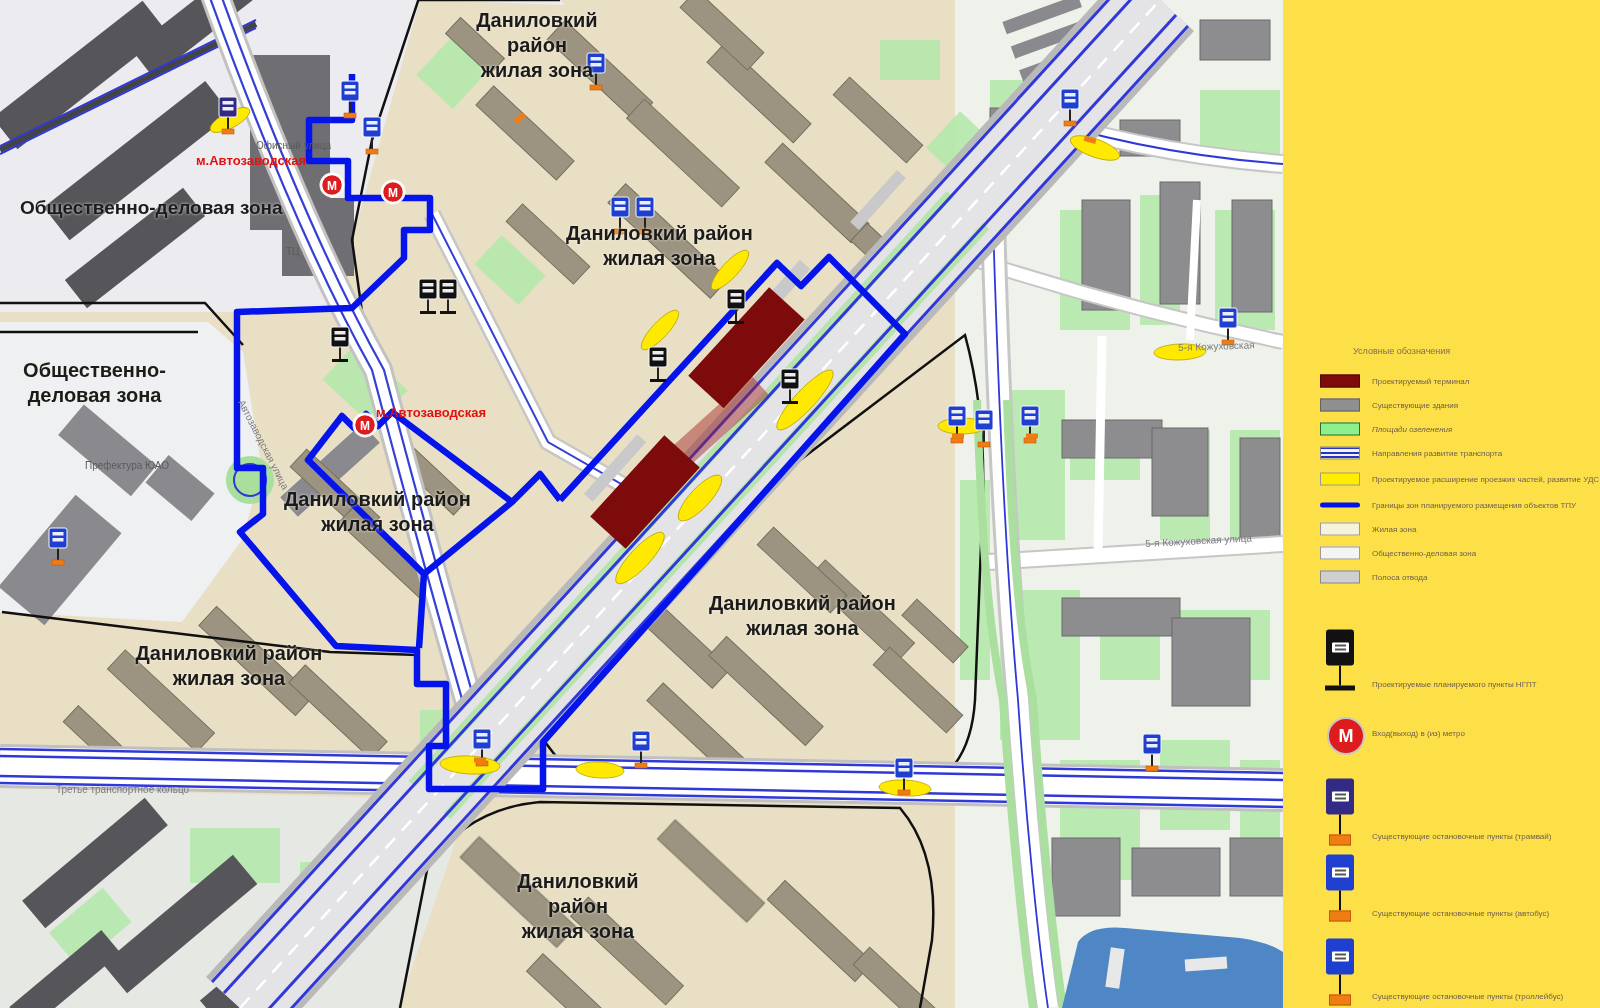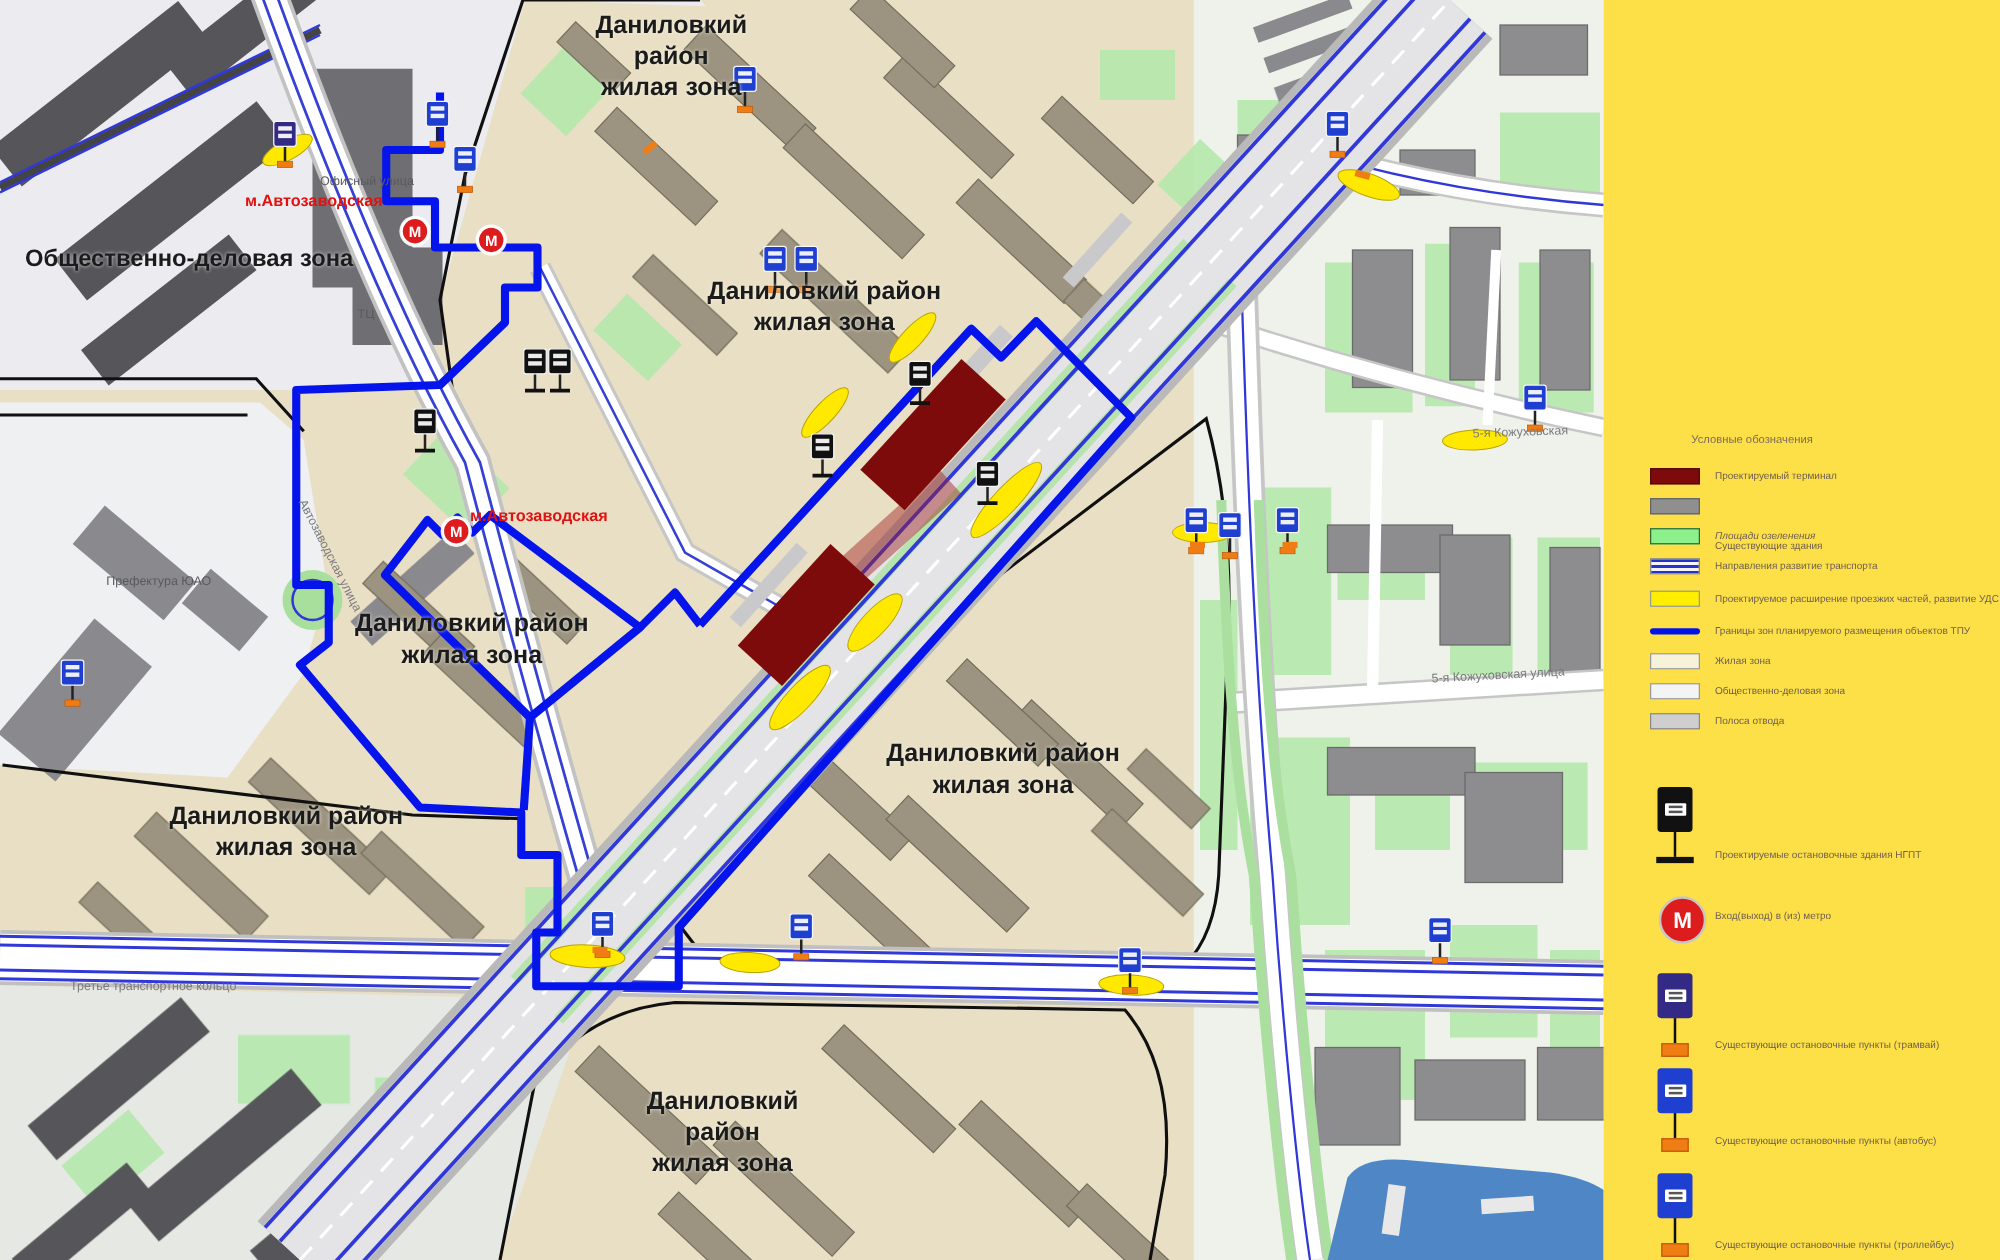--- a/index.html
+++ b/index.html
@@ -436,20 +436,22 @@
           </g>
           <g transform="translate(365,425)">
             <circle r="12.5" fill="#ffffff" opacity="0.9"></circle>
             <circle r="10.5" fill="#dd1d1d" stroke="#ffffff" stroke-width="1.5"></circle>
             <text y="4.5" text-anchor="middle" fill="#fff" font-size="12" font-weight="bold" font-family="&quot;Liberation Sans&quot;, sans-serif">М</text>
           </g>
         </g>
     </svg>
     <div id="map-labels">
         <div class="lbl zone-left" style="left: 20px; top: 196px;">Общественно-деловая зона</div>
+        <div class="lbl zone" style="left: 12px; top: 358px; width: 165px;">Общественно-
+деловая зона</div>
         <div class="lbl zone" style="left: 447px; top: 8px; width: 180px;">Даниловкий район
 жилая зона</div>
         <div class="lbl zone" style="left: 562px; top: 221px; width: 195px;">Даниловкий район
 жилая зона</div>
         <div class="lbl zone" style="left: 280px; top: 487px; width: 195px;">Даниловкий район
 жилая зона</div>
         <div class="lbl zone" style="left: 133px; top: 641px; width: 192px;">Даниловкий район
 жилая зона</div>
         <div class="lbl zone" style="left: 705px; top: 591px; width: 195px;">Даниловкий район
 жилая зона</div>
@@ -466,21 +468,21 @@
         <div class="lbl street" style="left: 246px; top: 398px; transform: rotate(63deg);">Автозаводская улица</div>
       </div>
   </div>
 
   <aside id="legend">
     <div class="lg-title">Условные обозначения</div>
 
   <div class="lg-swatch sw-terminal" style="top: 381px;"></div>
       <div class="lg-label" style="top: 381px;">Проектируемый терминал</div>
       <div class="lg-swatch sw-building" style="top: 405px;"></div>
-      <div class="lg-label" style="top: 405px; margin-top: 32px;">Существующие здания</div>
+      <div class="lg-label" style="top: 405px;">Существующие здания</div>
       <div class="lg-swatch sw-green" style="top: 429px;"></div>
       <div class="lg-label" style="top: 429px; font-style: italic;">Площади озеленения</div>
       <div class="lg-swatch sw-traffic" style="top: 453px;"></div>
       <div class="lg-label" style="top: 453px;">Направления развитие транспорта</div>
       <div class="lg-swatch sw-widening" style="top: 479px;"></div>
       <div class="lg-label" style="top: 479px;">Проектируемое расширение проезжих частей, развитие УДС</div>
       <div class="lg-swatch sw-boundary" style="top: 505px;"></div>
       <div class="lg-label" style="top: 505px;">Границы зон планируемого размещения объектов ТПУ</div>
       <div class="lg-swatch sw-residential" style="top: 529px;"></div>
       <div class="lg-label" style="top: 529px;">Жилая зона</div>
@@ -491,21 +493,21 @@
       <div class="lg-stop" style="top: 660px;">
         <div class="stop-sign" style="background: rgb(17, 17, 17);">
           <div class="stop-window">
             <i></i>
             <i></i>
           </div>
         </div>
         <div class="stop-stem"></div>
         <div class="stop-base-black"></div>
       </div>
-      <div class="lg-label" style="top: 684px;">Проектируемые остановочные здания НГПТ</div>
+      <div class="lg-label" style="top: 684px;">Проектируемые планируемого пункты НГПТ</div>
       <div class="lg-metro" style="top: 736px;">М</div>
       <div class="lg-label" style="top: 733px;">Вход(выход) в (из) метро</div>
       <div class="lg-stop" style="top: 812px;">
         <div class="stop-sign" style="background: rgb(50, 42, 133);">
           <div class="stop-window">
             <i></i>
             <i></i>
           </div>
         </div>
         <div class="stop-stem"></div>

